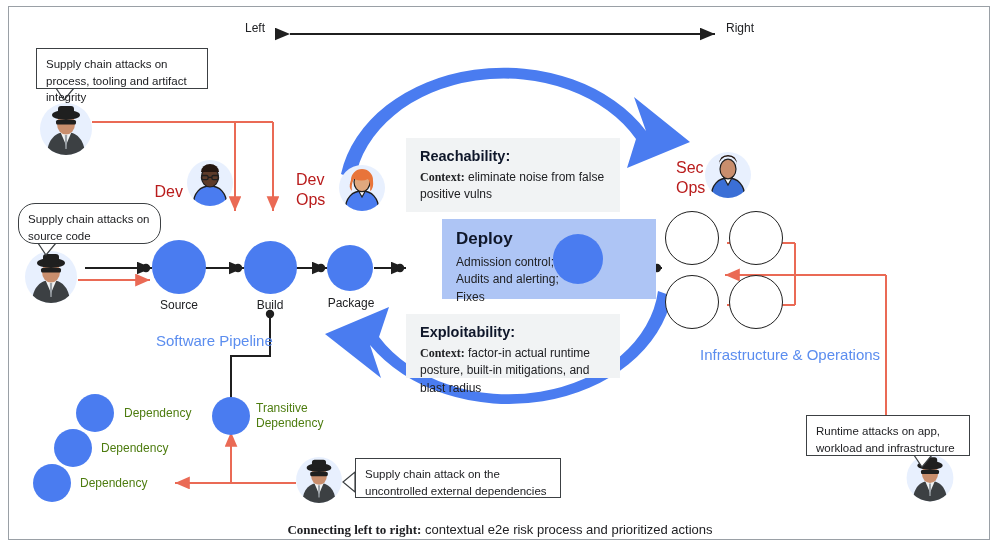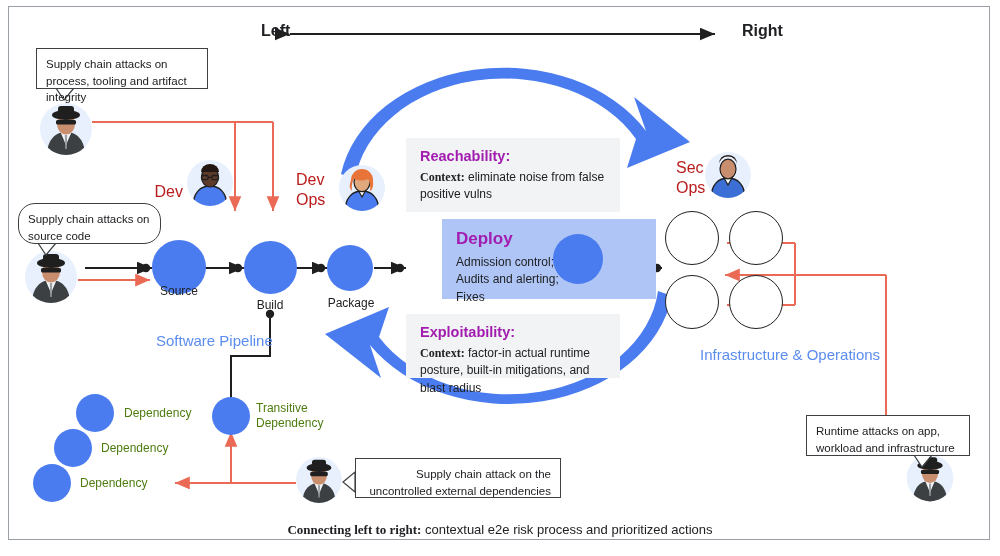--- a/index.html
+++ b/index.html
@@ -3,29 +3,29 @@
 <meta charset="utf-8">
 <style>
   html,body{margin:0;padding:0;background:#ffffff;}
   body{font-family:"Liberation Sans","DejaVu Sans",sans-serif;}
   #stage{position:relative;width:1000px;height:556px;overflow:hidden;background:#fff;}
   #frame{position:absolute;left:8px;top:6px;width:982px;height:534px;border:1.5px solid #9aa0a6;
          box-sizing:border-box;background:#fff;}
   #svgroot{position:absolute;left:0;top:0;width:1000px;height:556px;}
   .lbl{position:absolute;color:#4d7c0f;white-space:pre;line-height:1.25;}
   .bold{font-weight:bold;font-family:Liberation Serif, serif;}
-  .axislbl{font-size:16px;font-weight:bold;color:#202124;margin-left:16px;}
+  .axislbl{font-size:12px;font-weight:normal;color:#202124;}
   .callout{position:absolute;border:1.2px solid #3c4043;background:#fff;box-sizing:border-box;
            font-size:11.5px;color:#202124;line-height:1.45;padding:7px 9px;}
   .nodelabel{position:absolute;font-size:12px;color:#202124;text-align:center;}
   .pipelabel{position:absolute;font-size:15px;color:#5b8def;line-height:1.25;}
   .panel{position:absolute;box-sizing:border-box;padding:10px 14px;}
   .panel.gray{background:#f1f3f4;}
   .panel.blue{background:#aec5f5;}
-  .panel h4{margin:0 0 5px 0;font-size:14.5px;font-weight:bold;color:#a21caf;}
+  .panel h4{margin:0 0 5px 0;font-size:14.5px;font-weight:bold;color:#0f172a;}
   .panel .big{font-size:17px;}
   .panel p{margin:0;font-size:12px;color:#202124;line-height:1.45;}
   .pnode{position:absolute;border-radius:50%;background:#4a7cf0;
          display:flex;align-items:center;justify-content:center;}
   .dep{position:absolute;border-radius:50%;background:#4a7cf0;
        display:flex;align-items:center;justify-content:center;}
   .infra{position:absolute;border-radius:50%;background:#fff;border:1.7px solid #1f1f1f;
          display:flex;align-items:center;justify-content:center;}
   .personalbl{position:absolute;font-size:16px;color:#b91c1c;line-height:1.25;text-align:right;}
   .footer{position:absolute;font-size:13px;color:#202124;text-align:center;width:100%;}
@@ -311,33 +311,33 @@
     </g>
   </svg>
 
   <div class="lbl axislbl" style="left:245px;top:21px;">Left</div>
   <div class="lbl axislbl" style="left:726px;top:21px;">Right</div>
 
   <div class="callout" style="left:36px;top:48px;width:172px;height:41px;">Supply chain attacks on process,
 tooling and artifact integrity</div>
   <div class="callout" style="left:18px;top:203px;width:143px;height:41px;border-radius:17px;">Supply chain attacks
 on source code</div>
-  <div class="callout" style="left:355px;top:458px;width:206px;height:40px;text-align:right;">Supply chain attack on the
+  <div class="callout" style="left:355px;top:458px;width:206px;height:40px;">Supply chain attack on the
 uncontrolled external dependencies</div>
   <div class="callout" style="left:806px;top:415px;width:164px;height:41px;">Runtime attacks on app,
 workload and infrastructure</div>
 
   <div class="personalbl" style="left:143px;top:182px;width:40px;">Dev</div>
   <div class="personalbl" style="left:296px;top:170px;width:40px;white-space:pre;text-align:left;">Dev
 Ops</div>
   <div class="personalbl" style="left:676px;top:158px;width:40px;white-space:pre;text-align:left;">Sec
 Ops</div>
 
   <div class="pnode" style="left:152px;top:240px;width:54px;height:54px;"></div>
-  <div class="nodelabel" style="left:145px;top:284px;width:68px;">Source</div>
+  <div class="nodelabel" style="left:145px;top:298px;width:68px;">Source</div>
 
   <div class="pnode" style="left:244px;top:241px;width:53px;height:53px;"></div>
   <div class="nodelabel" style="left:236px;top:298px;width:68px;">Build</div>
 
   <div class="pnode" style="left:327px;top:245px;width:46px;height:46px;"></div>
   <div class="nodelabel" style="left:317px;top:296px;width:68px;">Package</div>
 
   <div class="pipelabel" style="left:156px;top:332px;">Software
 Pipeline</div>
 

